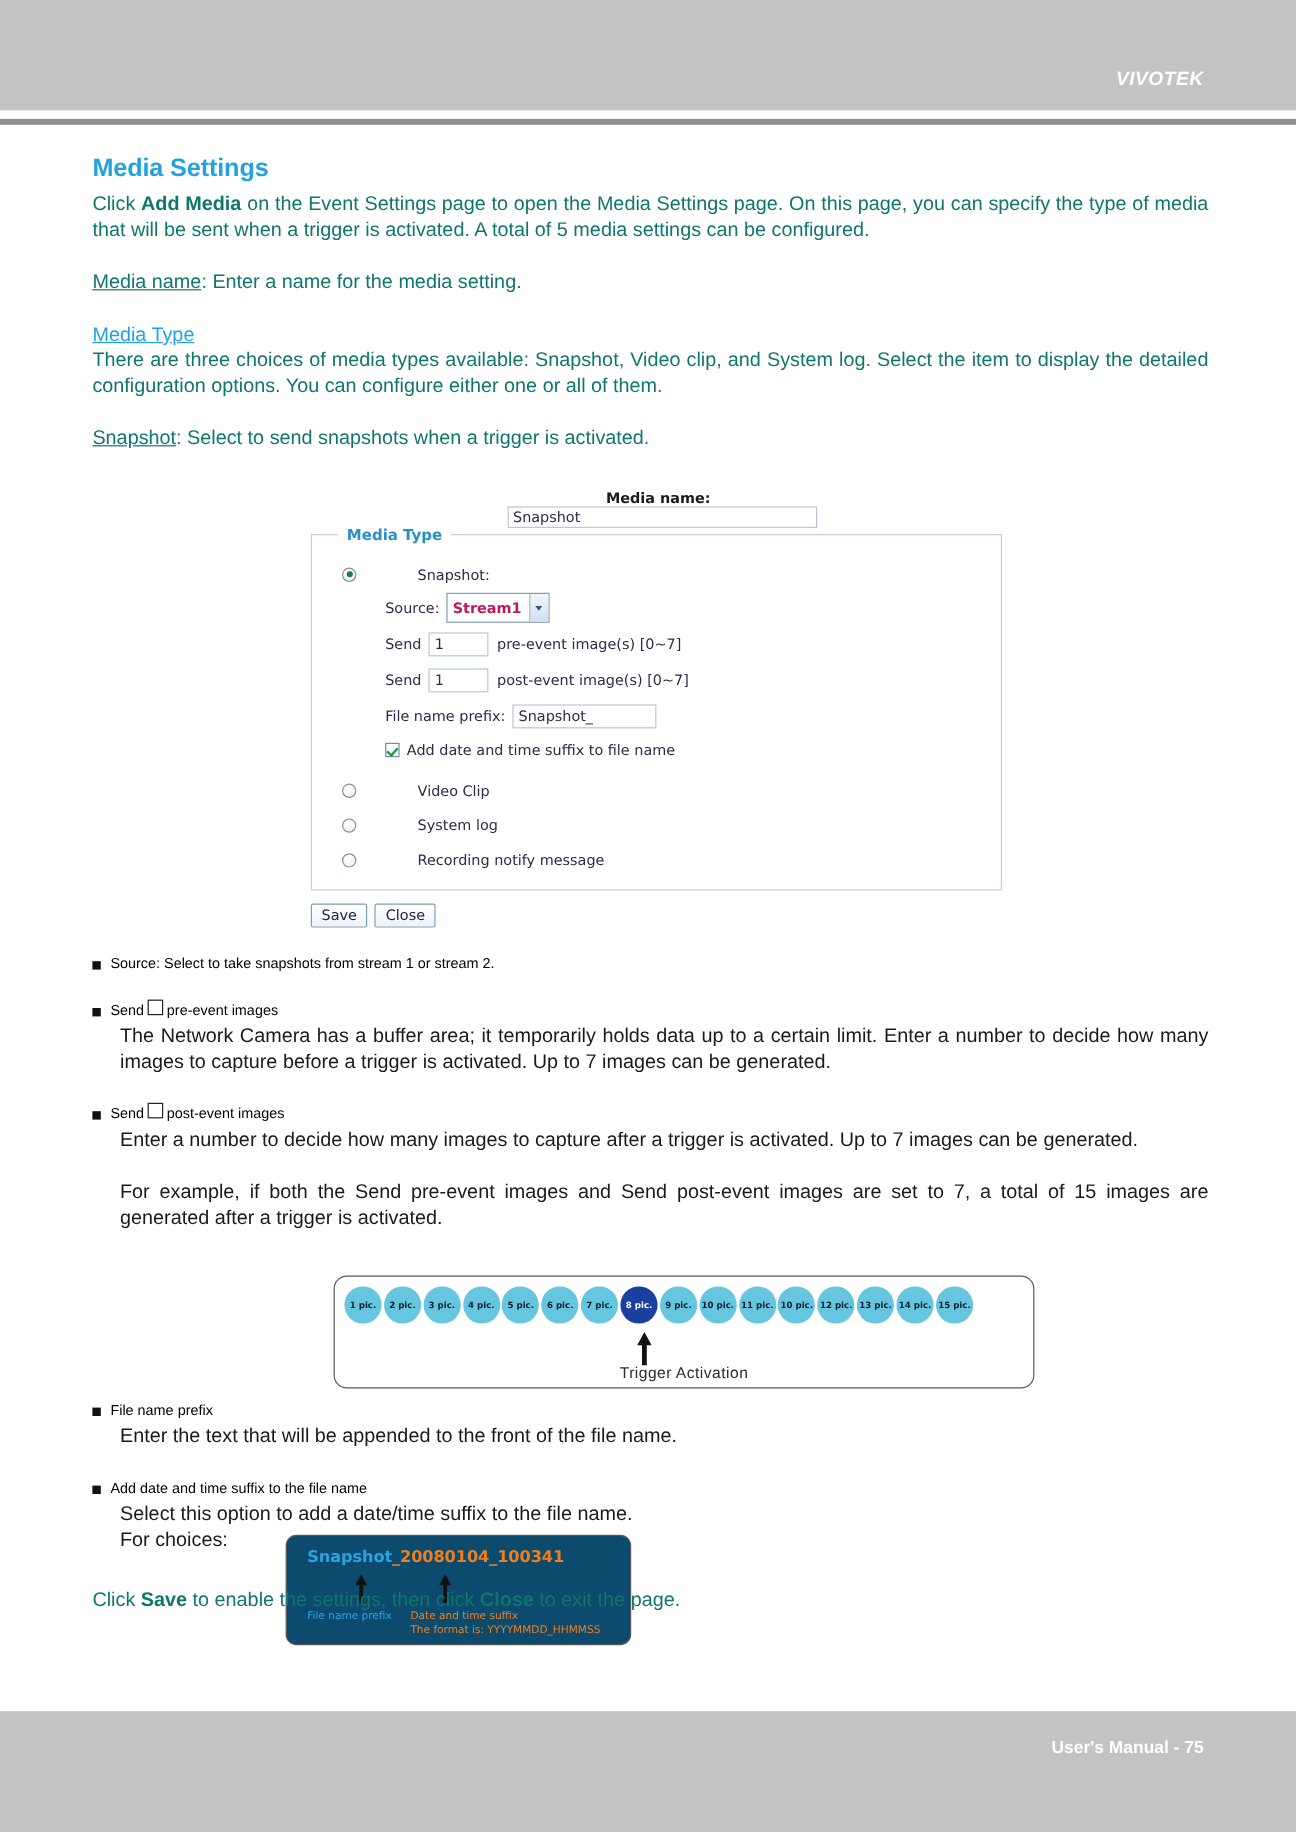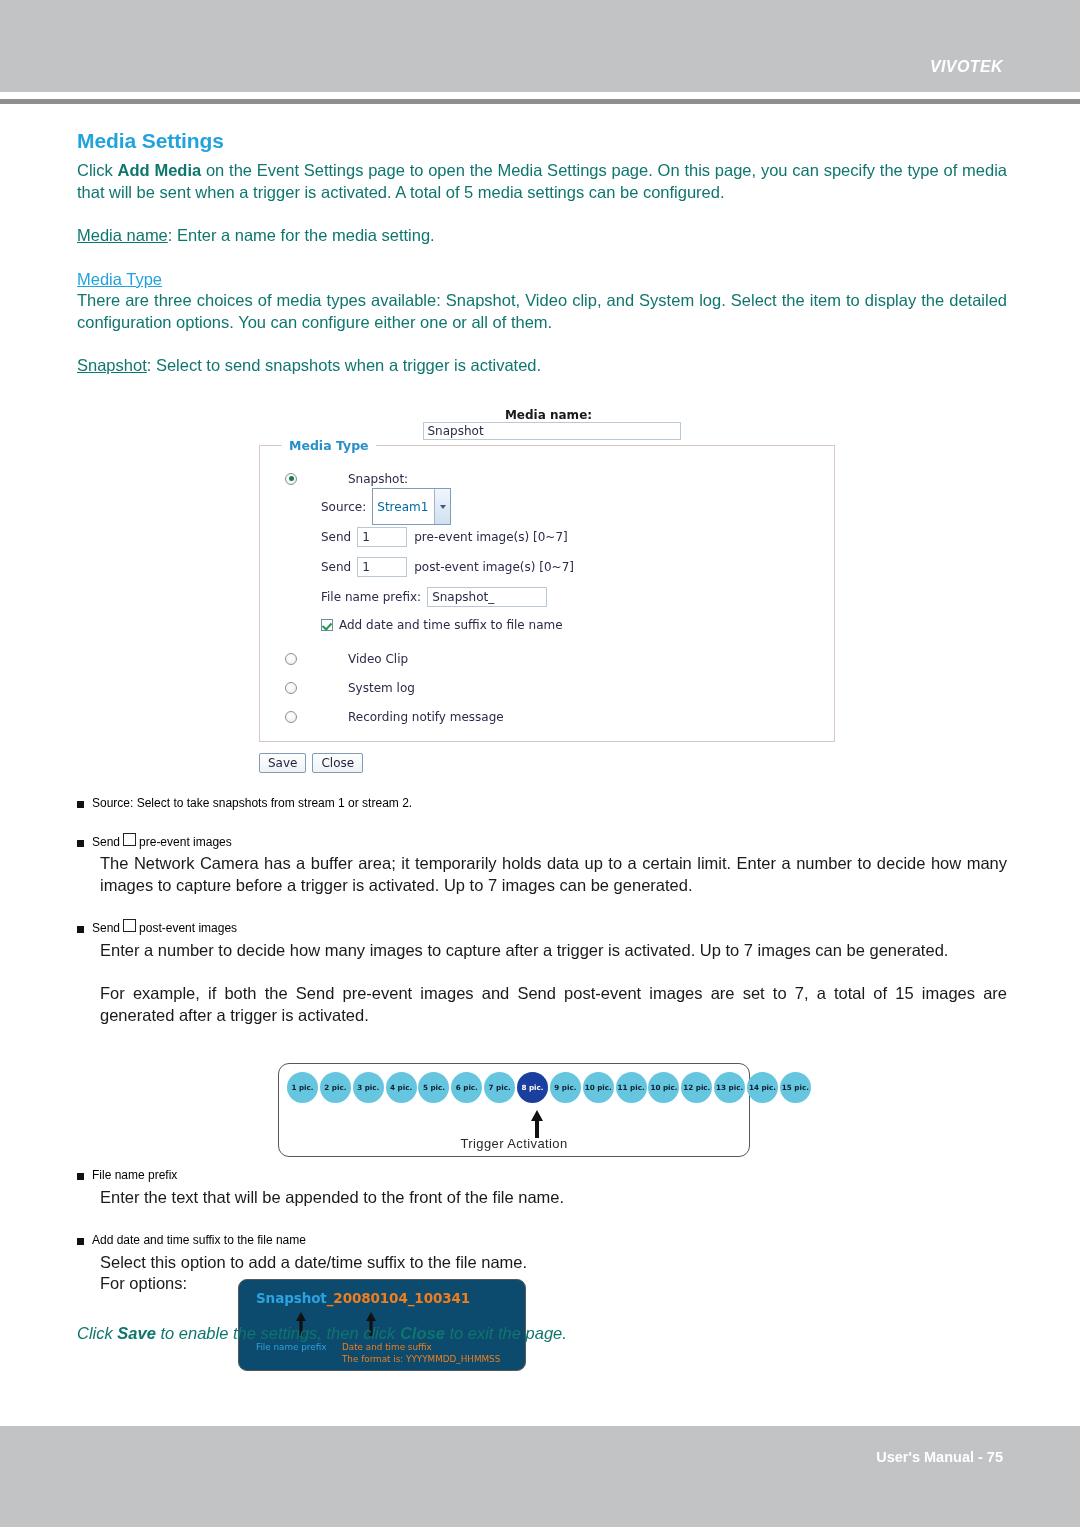--- a/index.html
+++ b/index.html
@@ -191,29 +191,30 @@
     display: flex;
     align-items: center;
     margin: 9px 0 0 61px;
     height: 21px;
     font-size: 12px;
   }
   .field-label { margin-right: 6px; white-space: nowrap; }
   .field-after { margin-left: 7px; white-space: nowrap; }
 
   .select-box {
-    height: 37px;
+    height: 25px;
     box-sizing: border-box;
     border: 1px solid #7f9db9;
     background: #ffffff;
     display: flex;
     align-items: center;
     padding-left: 4px;
     font-size: 12px;
-    color: #0369a1;
+    color: #be185d;
+    font-weight: bold;
   }
   .select-box .sel-val { padding-right: 6px; }
   .select-arrow {
     width: 15px;
     align-self: stretch;
     background: linear-gradient(#f2f6fb, #cfe0f1);
     border-left: 1px solid #9db4cc;
     display: flex;
     align-items: center;
     justify-content: center;
@@ -273,21 +274,21 @@
     font-size: 12px;
     color: #1f1f3a;
     padding: 0 8px;
   }
 
   
   .pic-diagram {
     position: absolute;
     left: 278px;
     top: 1063px;
-    width: 472px;
+    width: 584px;
     height: 94px;
     border: 1.3px solid #58585a;
     border-radius: 11px;
     background: #ffffff;
     box-sizing: border-box;
     padding-left: 28px;
   }
   .pic-row {
     position: absolute;
     left: 8px; top: 8px;
@@ -548,40 +549,40 @@
   </div>
   <p class="sub-text">Enter the text that will be appended to the front of the file name.</p>
 
   <div class="spacer-md"></div>
 
   <div class="bullet-row">
     <span class="bullet-sq"></span>
     <span class="bullet-body">Add date and time suffix to the file name</span>
   </div>
   <p class="sub-text">Select this option to add a date/time suffix to the file name.</p>
-  <p class="sub-text">For options:</p>
+  <p class="sub-text">For choices:</p>
 
 </div>
 
 <div class="example-box">
   <div class="fname-example"><span class="fname-prefix">Snapshot</span><span class="fname-suffix">_20080104_100341</span></div>
 
   <svg class="ex-arrow a1" viewBox="0 0 12 24">
     <polygon points="6,0 11,9 7.6,9 7.6,24 4.4,24 4.4,9 1,9" fill="#111111"></polygon>
   </svg>
   <svg class="ex-arrow a2" viewBox="0 0 12 24">
     <polygon points="6,0 11,9 7.6,9 7.6,24 4.4,24 4.4,9 1,9" fill="#111111"></polygon>
   </svg>
 
   <div class="ex-cap prefix-cap">File name prefix</div>
   <div class="ex-cap suffix-cap">
     <div>Date and time suffix</div>
     <div>The format is: YYYYMMDD_HHMMSS</div>
   </div>
 </div>
 
-<div class="content" style="top:1323px;font-style:italic;">
+<div class="content" style="top:1323px;">
   <p class="body-text nojust">Click <span class="b">Save</span> to enable the settings, then click <span class="b">Close</span> to exit the page.</p>
 </div>
 
 <div class="page-footer">
   <div class="footer-text">User's Manual - 75</div>
 </div>
 
 </body></html>

